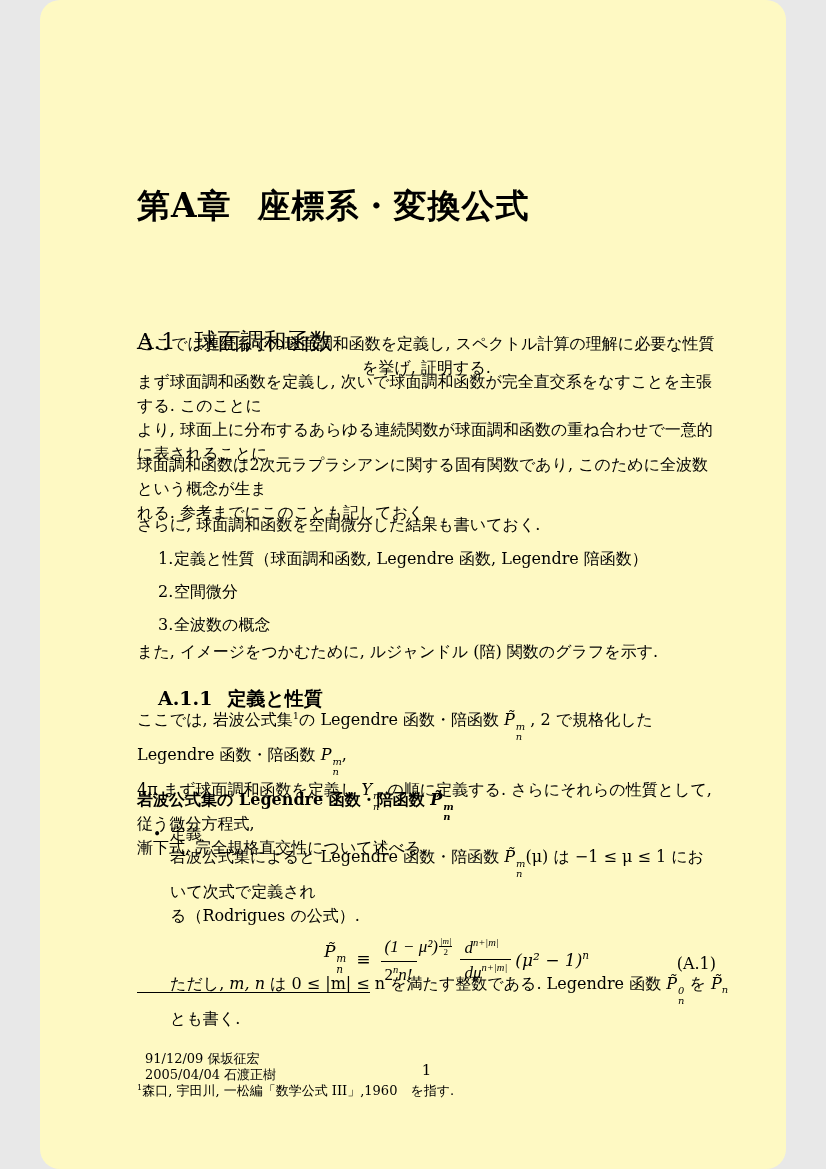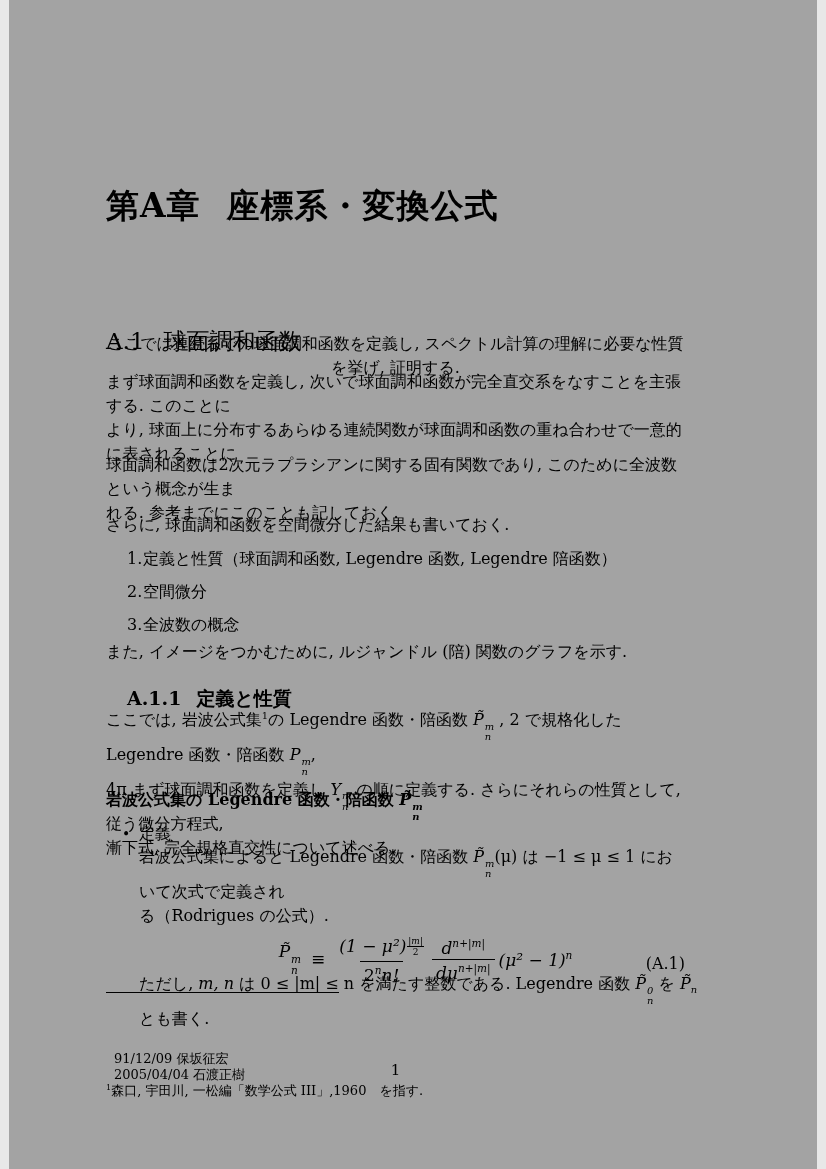--- a/index.html
+++ b/index.html
@@ -1,20 +1,20 @@
 <!DOCTYPE html>
 <html><head>
 <meta charset="utf-8">
 <style>
   html,body{margin:0;padding:0;background:#e8e8e8;}
   .page{
-    position:relative;width:808px;height:1169px;margin:0 auto;
-    background:#a3a3a3;color:#000;
+    position:relative;width:746px;height:1169px;margin:0 auto;
+    background:#fef9c3;color:#000;
     font-family:"DejaVu Serif","Liberation Serif",serif;
-    font-size:16px;line-height:24px;overflow:hidden;
+    font-size:16px;line-height:24px;overflow:hidden;border-radius:20px;
   }
   .content{position:absolute;left:97px;width:579px;}
   .abs{position:absolute;}
   .ln{white-space:pre-wrap;}
 
   .chapter-title{font-size:33px;line-height:42px;font-weight:bold;letter-spacing:1px;}
   .chapter-title .gap{display:inline-block;width:26px;}
   .sec-head{font-size:23px;line-height:30px;font-weight:normal;margin-top:36px;}
   .sec-head .gap{display:inline-block;width:19px;}
   .subsec-head{font-size:19px;line-height:26px;font-weight:bold;}
@@ -37,21 +37,21 @@
        font-style:italic;}
   sup{font-size:0.62em;}
   sub{font-size:0.62em;}
   .fnmark{font-size:0.62em;vertical-align:super;line-height:0;}
 
   
   .equation{position:relative;height:56px;}
   .eq-row{display:flex;align-items:center;justify-content:center;
           transform:translateX(30px);font-size:17px;line-height:1;}
   .rel{margin:0 10px;}
-  .frac{display:inline-flex;flex-direction:column;align-items:center;margin-right:4px;}
+  .frac{display:inline-flex;flex-direction:column;align-items:flex-start;margin-right:4px;font-family:Liberation Serif, serif;}
   .frac .fn{padding:0 4px 3px 4px;}
   .frac .fd{border-top:1px solid #000;padding:3px 4px 0 4px;}
   .tfrac{display:inline-flex;flex-direction:column;align-items:center;
          font-size:9px;line-height:1.15;vertical-align:8px;margin-left:1px;}
   .tfrac .tn{border-bottom:1px solid #000;padding:0 1px;}
   .eq-tag{position:absolute;right:0;top:50%;transform:translateY(-50%);}
 
   .footrule{position:absolute;left:97px;top:992px;width:233px;height:0;
             border-top:1px solid #000;}
   .footer{font-size:13px;line-height:16px;}

